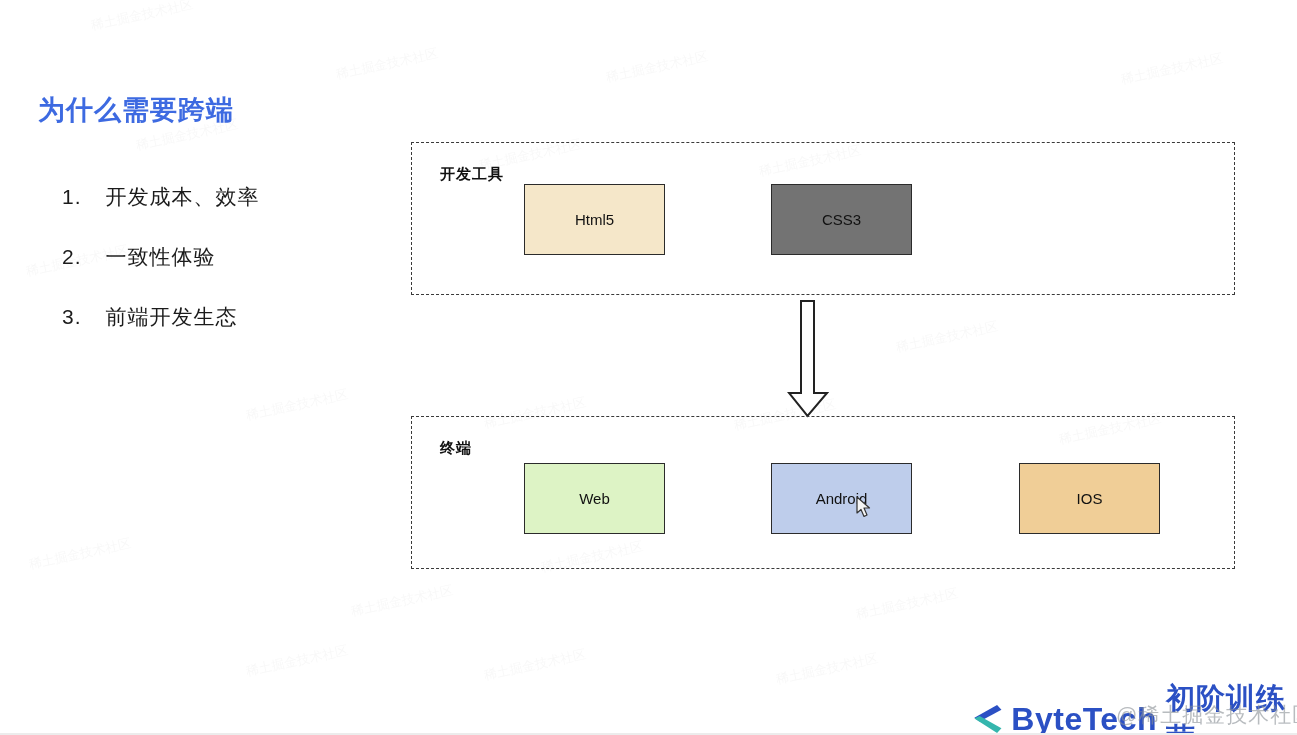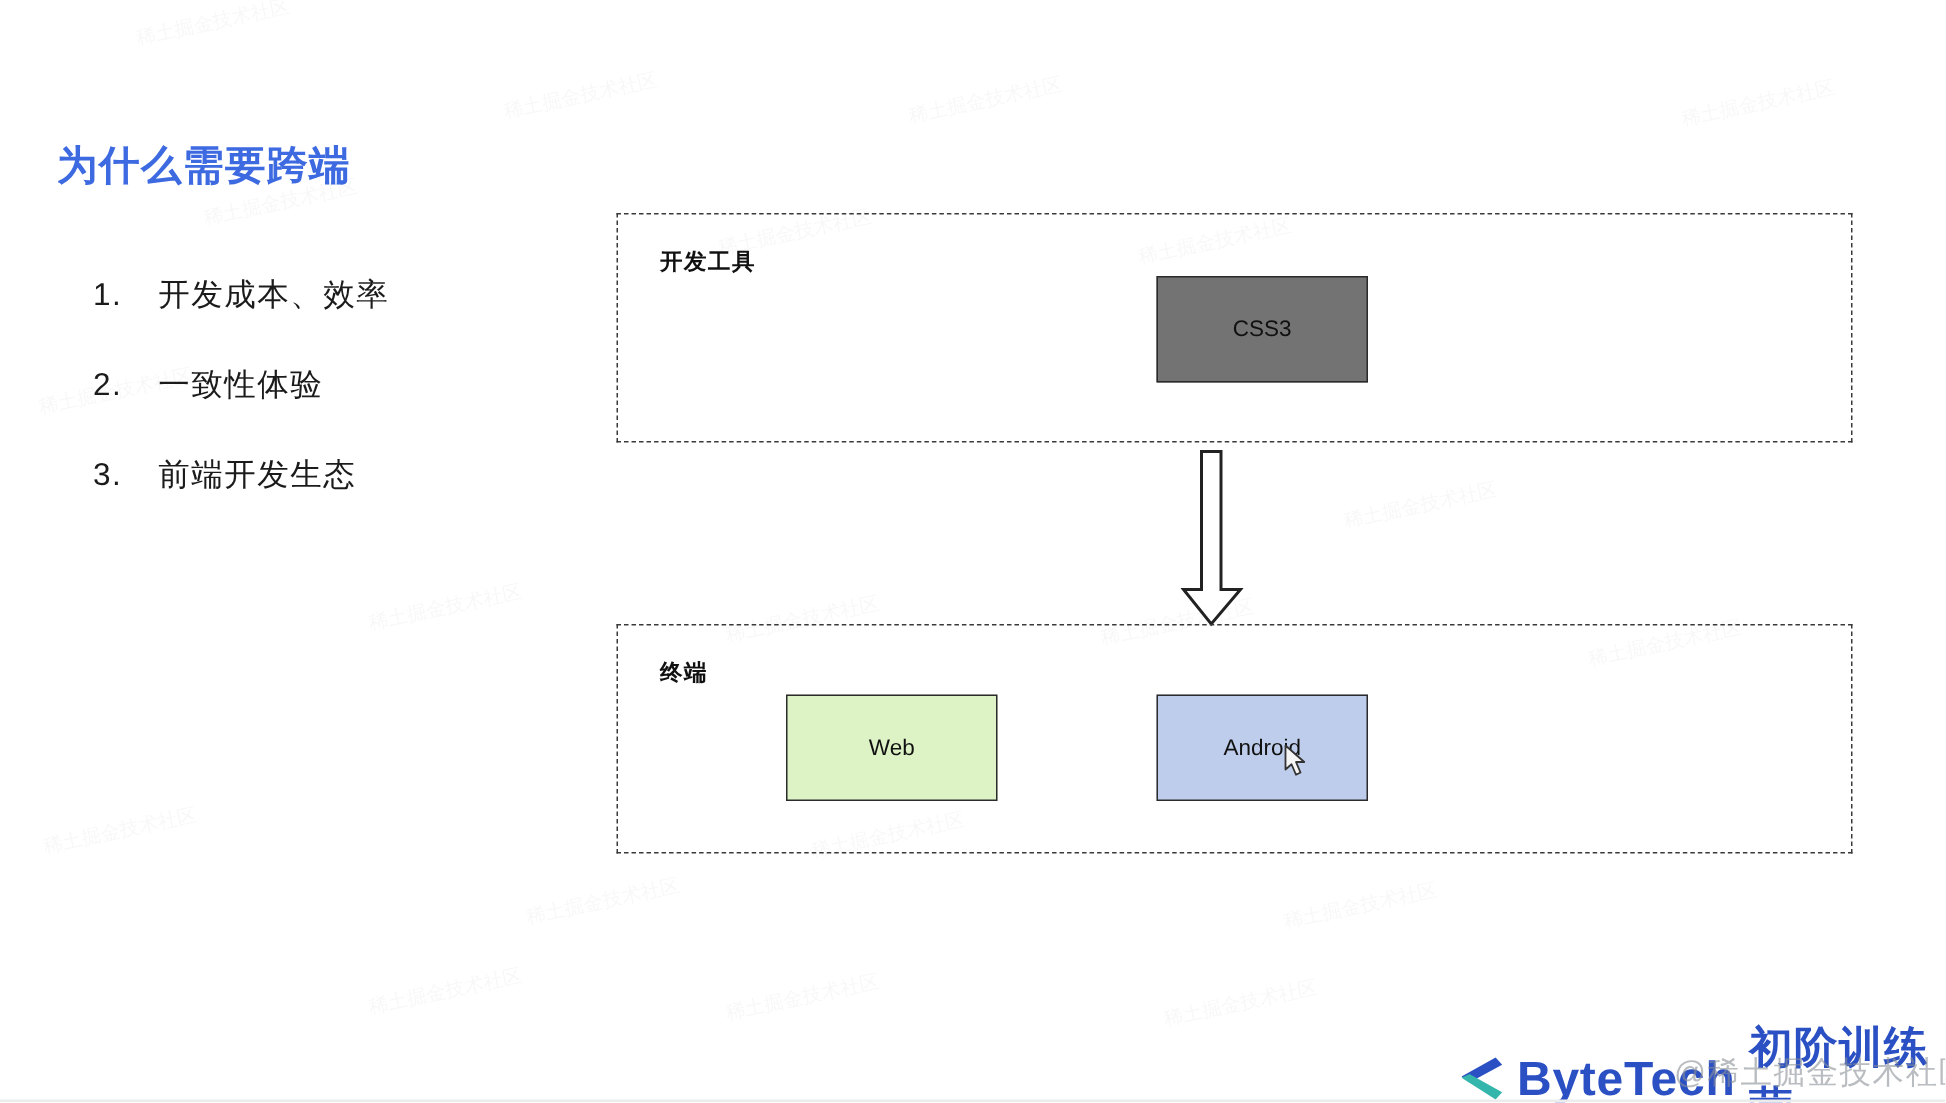--- a/index.html
+++ b/index.html
@@ -166,36 +166,42 @@
       <span>一致性体验</span>
     </div>
     <div class="reason-item">
       <span>3.</span>
       <span>前端开发生态</span>
     </div>
   </div>
 
   <div class="group-box top">
     <span class="group-label">开发工具</span>
+    <div class="node pos-0" style="background-color: rgb(245, 231, 201); border-color: rgb(43, 43, 43);">
+      <span>Html5</span>
+    </div>
     <div class="node pos-1" style="background-color: #737373; border-color: rgb(43, 43, 43);">
       <span>CSS3</span>
     </div>
   </div>
 
   <svg class="flow-arrow" width="42" height="118" viewBox="0 0 42 118">
     <polygon points="14,1 27,1 27,93 40,93 20.5,116 2,93 14,93" fill="#ffffff" stroke="#222222" stroke-width="2" stroke-linejoin="miter"></polygon>
   </svg>
 
   <div class="group-box bottom">
     <span class="group-label">终端</span>
     <div class="node pos-0" style="background-color: rgb(221, 243, 197); border-color: rgb(43, 43, 43);">
       <span>Web</span>
     </div>
     <div class="node pos-1" style="background-color: rgb(190, 205, 235); border-color: rgb(43, 43, 43);">
       <span>Android</span>
+    </div>
+    <div class="node pos-2" style="background-color: rgb(240, 206, 151); border-color: rgb(43, 43, 43);">
+      <span>IOS</span>
     </div>
   </div>
 
   <svg class="cursor" width="16" height="22" viewBox="0 0 16 22">
     <path d="M1,1 L1,17 L5,13.5 L8,20.5 L11,19 L8,12 L13.5,12 Z" fill="#f5f5f5" stroke="#333333" stroke-width="1.2" stroke-linejoin="round"></path>
   </svg>
 
   <div class="footer-brand">
     <svg width="37" height="36" viewBox="0 0 37 36">
       <polygon points="31,2 36,7.5 11,21 5,16.5" fill="#2B50C4"></polygon>

